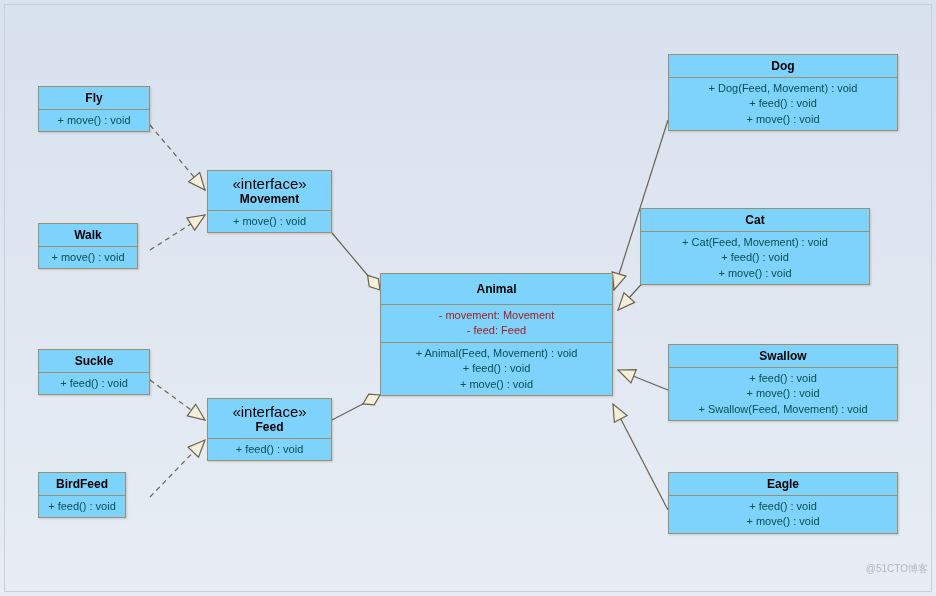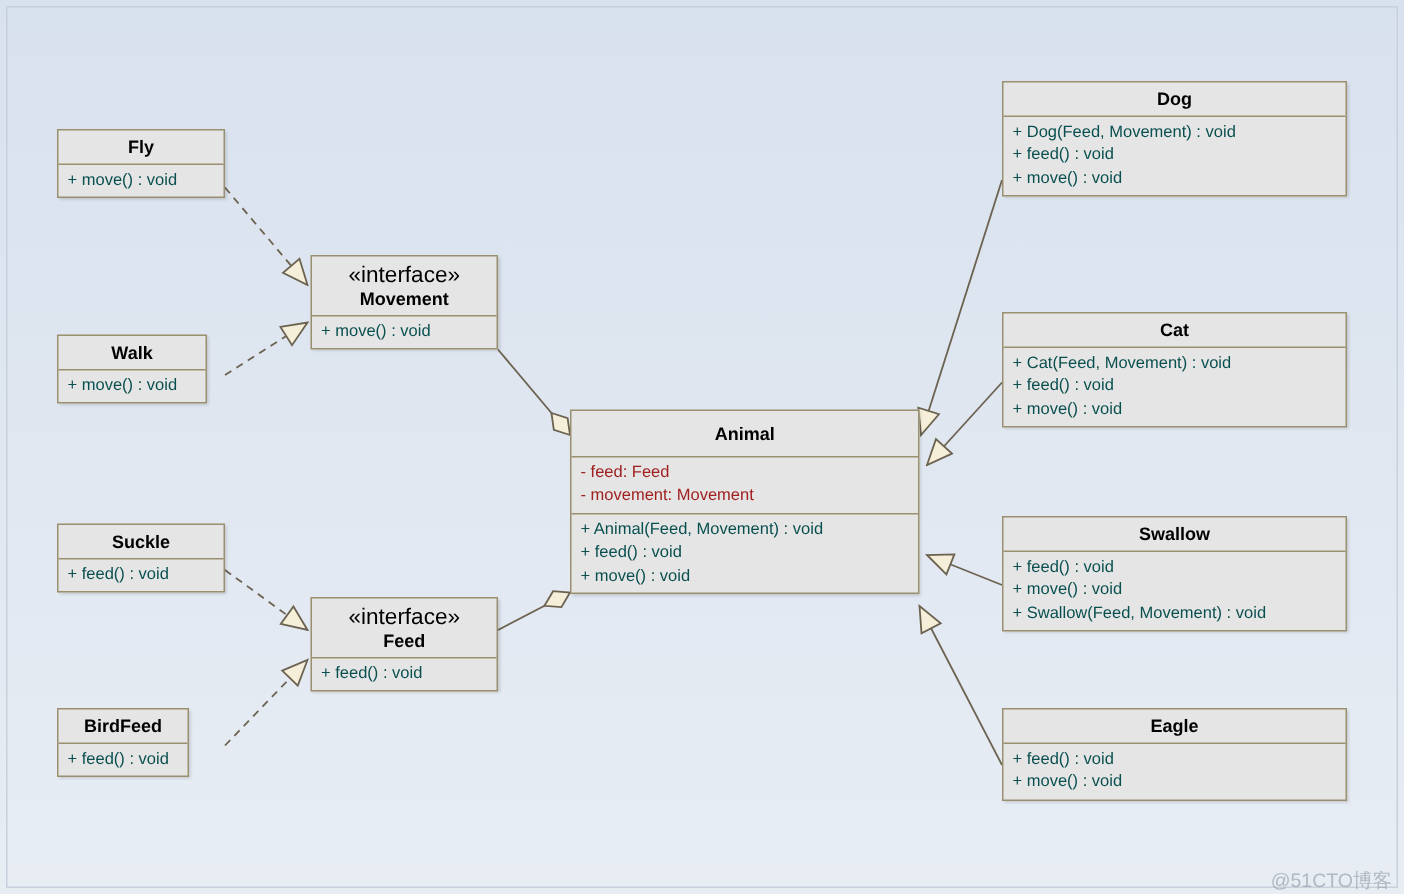--- a/index.html
+++ b/index.html
@@ -12,21 +12,21 @@
     position: relative;
     overflow: hidden;
   }
   .canvas {
     position: absolute;
     left: 4px; top: 4px; right: 4px; bottom: 4px;
     border: 1px solid #c8d0dc;
   }
   .class-box {
     position: absolute;
-    background: #e5e5e5;
+    background: #7dd3fc;
     border: 1px solid #9a8f6e;
     box-shadow: 1px 1px 2px rgba(0,0,0,0.15);
   }
   .class-header {
     text-align: center;
     font-weight: bold;
     padding: 4px 8px;
     border-bottom: 1px solid #9a8f6e;
     font-size: 12px;
   }
@@ -36,28 +36,29 @@
   }
   .section {
     padding: 3px 6px;
     border-bottom: 1px solid #9a8f6e;
   }
   .section:last-child { border-bottom: none; }
   .member {
     color: #094f4f;
     white-space: nowrap;
     line-height: 1.4;
+    text-align: center;
   }
   .attrib .name { color: #a02020; }
   .watermark {
     position: absolute;
     right: 8px;
-    bottom: 0;
+    bottom: 20px;
     color: #9aa2ad;
-    font-size: 13px;
+    font-size: 10px;
     opacity: 0.7;
   }
   svg.lines {
     position: absolute;
     left: 0; top: 0;
     width: 936px; height: 596px;
     pointer-events: none;
   }
 </style>
 </head>
@@ -140,40 +141,40 @@
     <div>Feed</div>
   </div>
   <div class="section">
     <div class="member">+  feed() : void</div>
   </div>
 </div>
 
 <div class="class-box" style="left:380px;top:273px;width:233px">
   <div class="class-header" style="padding:8px">Animal</div>
   <div class="section">
+    <div class="member attrib"><span class="name">-   movement:  Movement</span></div>
     <div class="member attrib"><span class="name">-   feed:  Feed</span></div>
-    <div class="member attrib"><span class="name">-   movement:  Movement</span></div>
   </div>
   <div class="section">
     <div class="member">+  Animal(Feed, Movement) : void</div>
     <div class="member">+  feed() : void</div>
     <div class="member">+  move() : void</div>
   </div>
 </div>
 
 <div class="class-box" style="left:668px;top:54px;width:230px">
   <div class="class-header">Dog</div>
   <div class="section">
     <div class="member">+  Dog(Feed, Movement) : void</div>
     <div class="member">+  feed() : void</div>
     <div class="member">+  move() : void</div>
   </div>
 </div>
 
-<div class="class-box" style="left:668px;top:208px;width:230px">
+<div class="class-box" style="left:640px;top:208px;width:230px">
   <div class="class-header">Cat</div>
   <div class="section">
     <div class="member">+  Cat(Feed, Movement) : void</div>
     <div class="member">+  feed() : void</div>
     <div class="member">+  move() : void</div>
   </div>
 </div>
 
 <div class="class-box" style="left:668px;top:344px;width:230px">
   <div class="class-header">Swallow</div>

